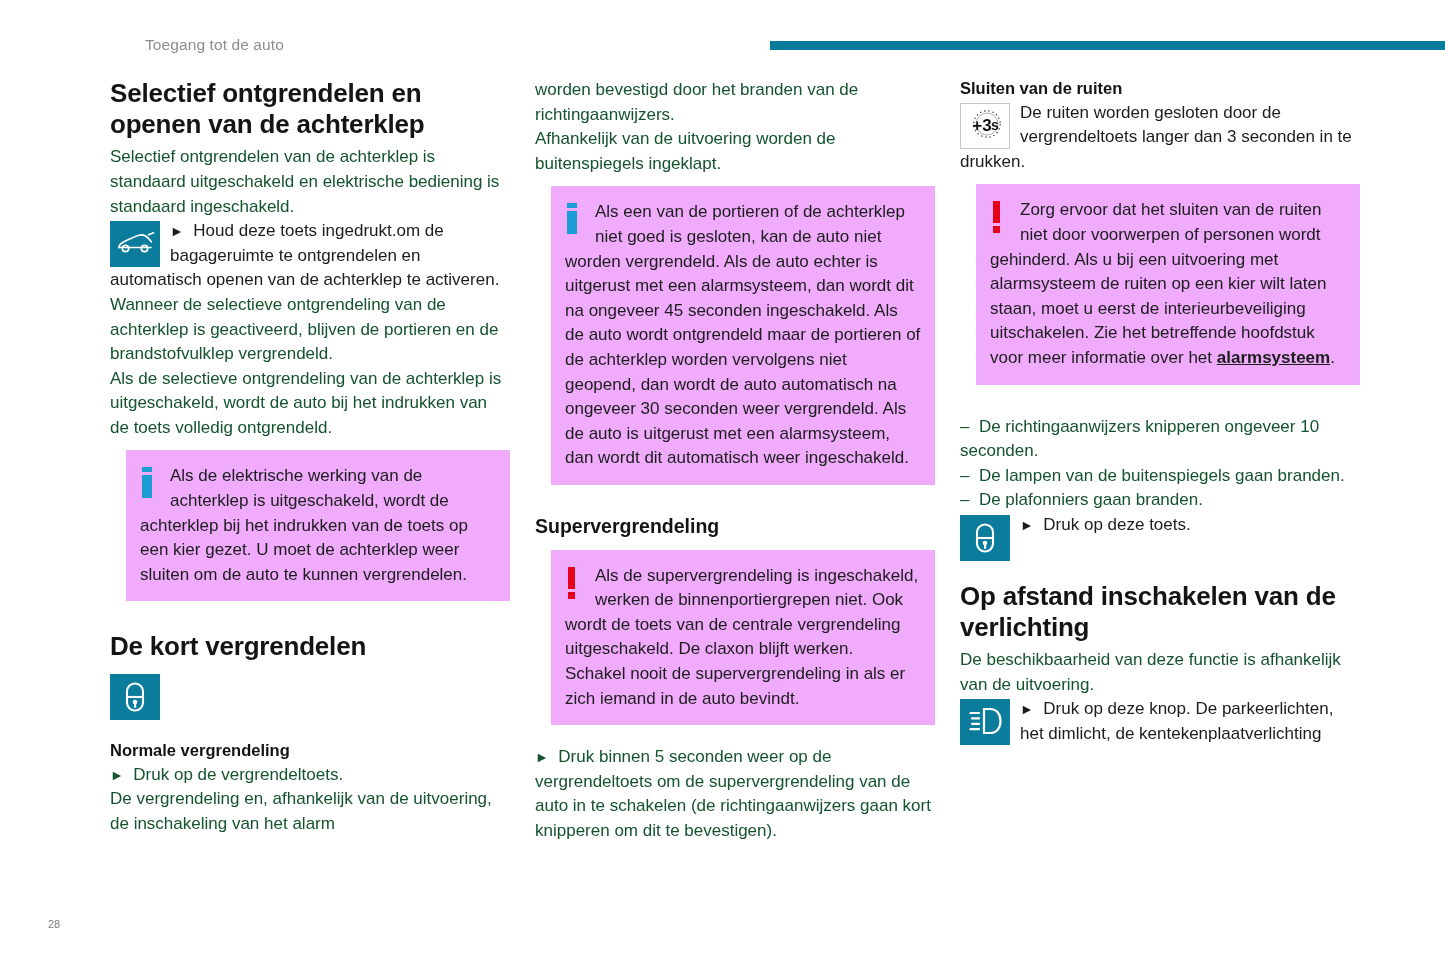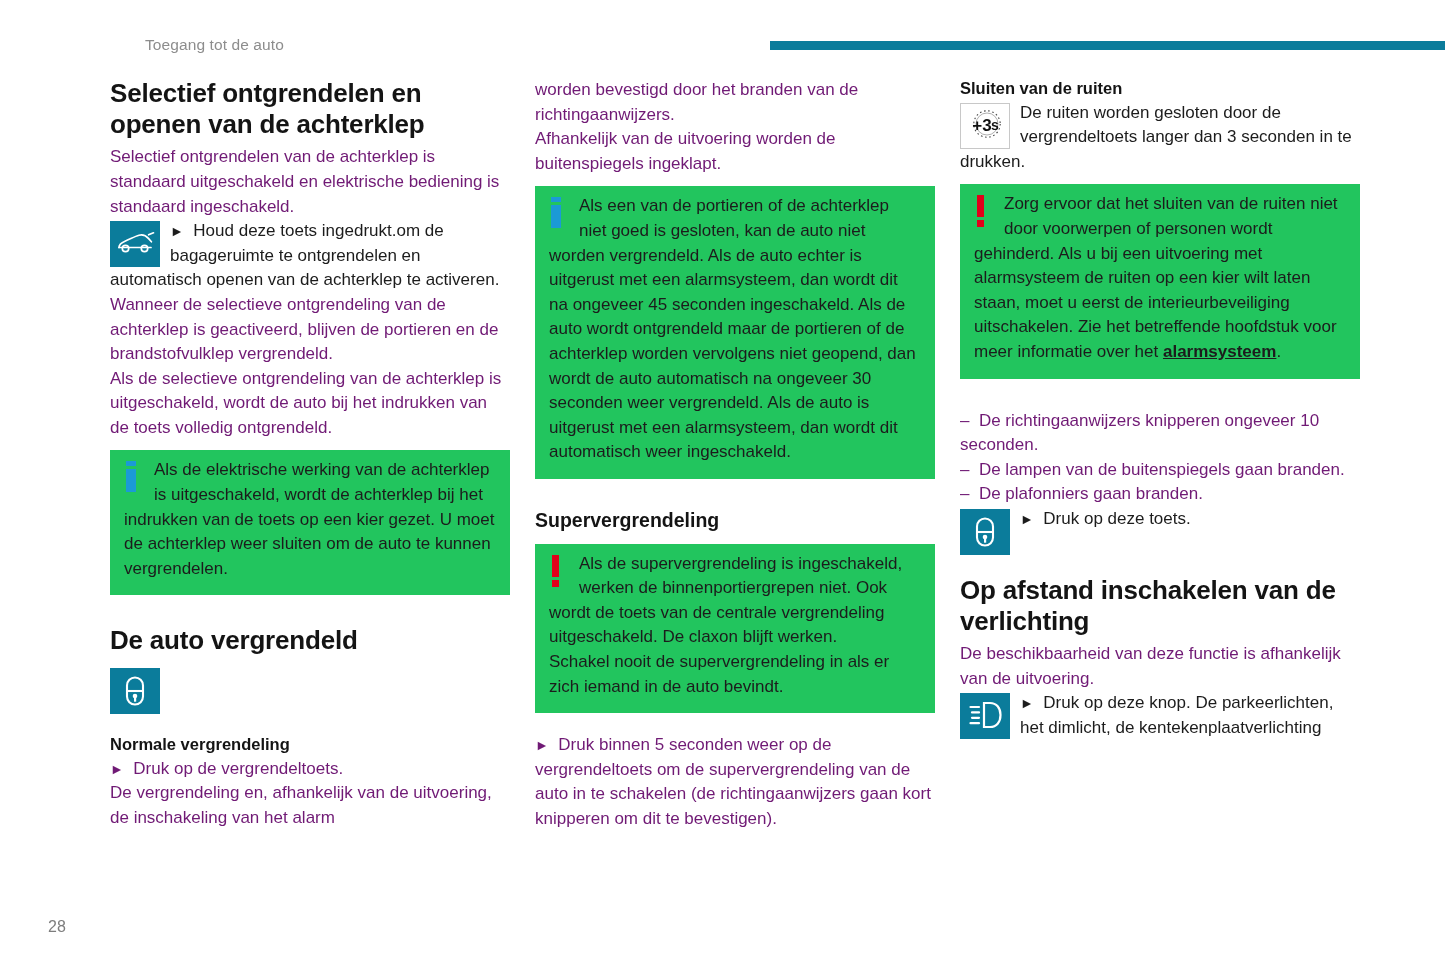--- a/index.html
+++ b/index.html
@@ -78,21 +78,21 @@
     font-size: 16.5px;
     font-weight: bold;
     line-height: 1.25;
     margin: 0 0 2px 0;
     color: #141414;
   }
   p.body {
     font-size: 17px;
     line-height: 24.6px;
     margin: 0;
-    color: #701a75;
+    color: #14532d;
   }
   p.body + p.body { margin-top: 0; }
   .gap-s { height: 10px; }
   .gap-m { height: 20px; }
   .gap-l { height: 30px; }
 
   
   .icon-badge {
     width: 50px;
     height: 46px;
@@ -124,23 +124,24 @@
     font-size: 17px;
     line-height: 24.6px;
     color: #1c1c1c;
   }
   .clearfix::after { content: ""; display: block; clear: both; }
 
   .arrow { font-size: 14px; }
 
   
   .note-box {
-    background: #22c55e;
-    padding: 8px 14px 14px 14px;
+    background: #f0abfc;
+    padding: 14px 14px 14px 14px;
     position: relative;
+    margin-left: 16px;
   }
   .note-box .note-text {
     font-size: 17px;
     line-height: 24.6px;
     color: #1c1c1c;
     margin: 0;
   }
   .note-icon {
     float: left;
     width: 30px;
@@ -168,21 +169,21 @@
     margin: 3px 0 0 3px;
   }
 
   b, strong { font-weight: bold; text-decoration: underline; }
 
   
   .page-number {
     position: absolute;
     left: 48px;
     top: 918px;
-    font-size: 16px;
+    font-size: 11px;
     color: #7d7d7d;
   }
 </style>
 </head>
 <body>
 
 <div class="page-header">
   <div class="header-chapter">Toegang tot de auto</div>
   <div class="header-rule"></div>
 </div>
@@ -220,21 +221,21 @@
         <div class="info-bar-wrap">
           <div class="info-dot"></div>
           <div class="info-stem"></div>
         </div>
       </div>
       <p class="note-text">Als de elektrische werking van de achterklep is uitgeschakeld, wordt de achterklep bij het indrukken van de toets op een kier gezet. U moet de achterklep weer sluiten om de auto te kunnen vergrendelen.</p>
     </div>
 
     <div class="gap-l"></div>
 
-    <h1 class="sec-title">De auto vergrendeld</h1>
+    <h1 class="sec-title">De kort vergrendelen</h1>
 
     <div style="height:6px"></div>
     <span class="icon-badge">
       <svg width="50" height="46" viewBox="0 0 50 46" aria-hidden="true">
         <rect x="17" y="9.5" width="16" height="27" rx="8" ry="8" fill="none" stroke="#ffffff" stroke-width="2.1"></rect>
         <path d="M17 23 L33 23" stroke="#ffffff" stroke-width="2.1"></path>
         <circle cx="25" cy="28" r="2.3" fill="#ffffff"></circle>
         <rect x="24" y="29.5" width="2.2" height="4.2" fill="#ffffff"></rect>
       </svg>
     </span>

